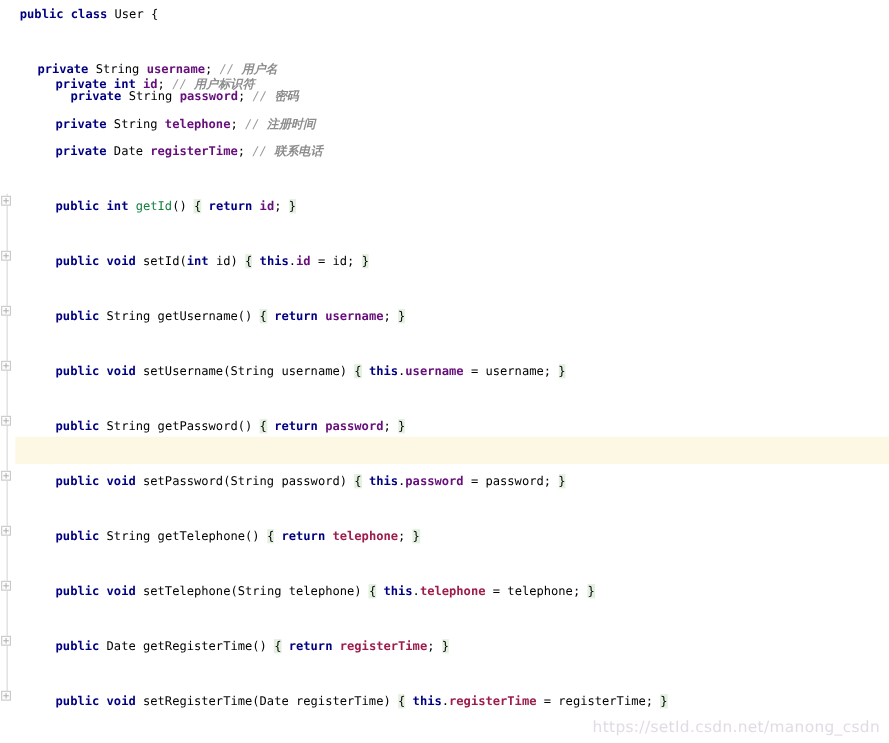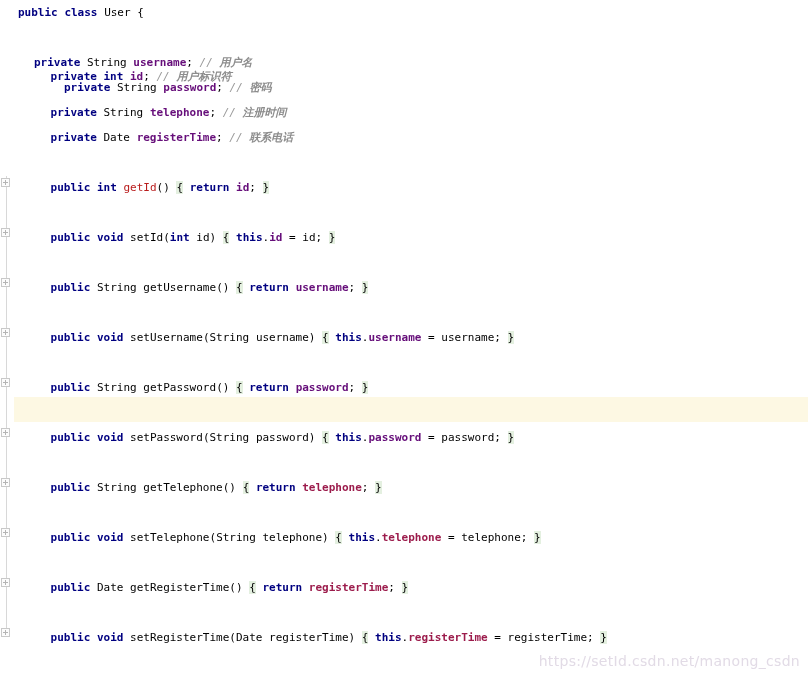--- a/index.html
+++ b/index.html
@@ -99,21 +99,21 @@
     height: 25px;
     background: #fdf8e3;
   }
 
   
   .kw        { color: #000080; font-weight: bold; }   
   .type      { color: #000000; }                       
   .field     { color: #660e7a; font-weight: bold; }    
   .field-alt { color: #9c1c4c; font-weight: bold; }    
   .plain     { color: #000000; }
-  .muted     { color: #b91c1c; }                       
+  .muted     { color: #15803d; }                       
   .cmt       { color: #9a9a9a; font-style: italic; }
   .cn        { font-family: "DejaVu Sans", "Liberation Sans", sans-serif;
                font-style: italic; font-weight: bold; color: #8d8d8d; }
   .brace     { background: #e4f0e0; color: #000000; }
 
   
   #watermark {
     position: absolute;
     right: 8px;
     bottom: 6px;

